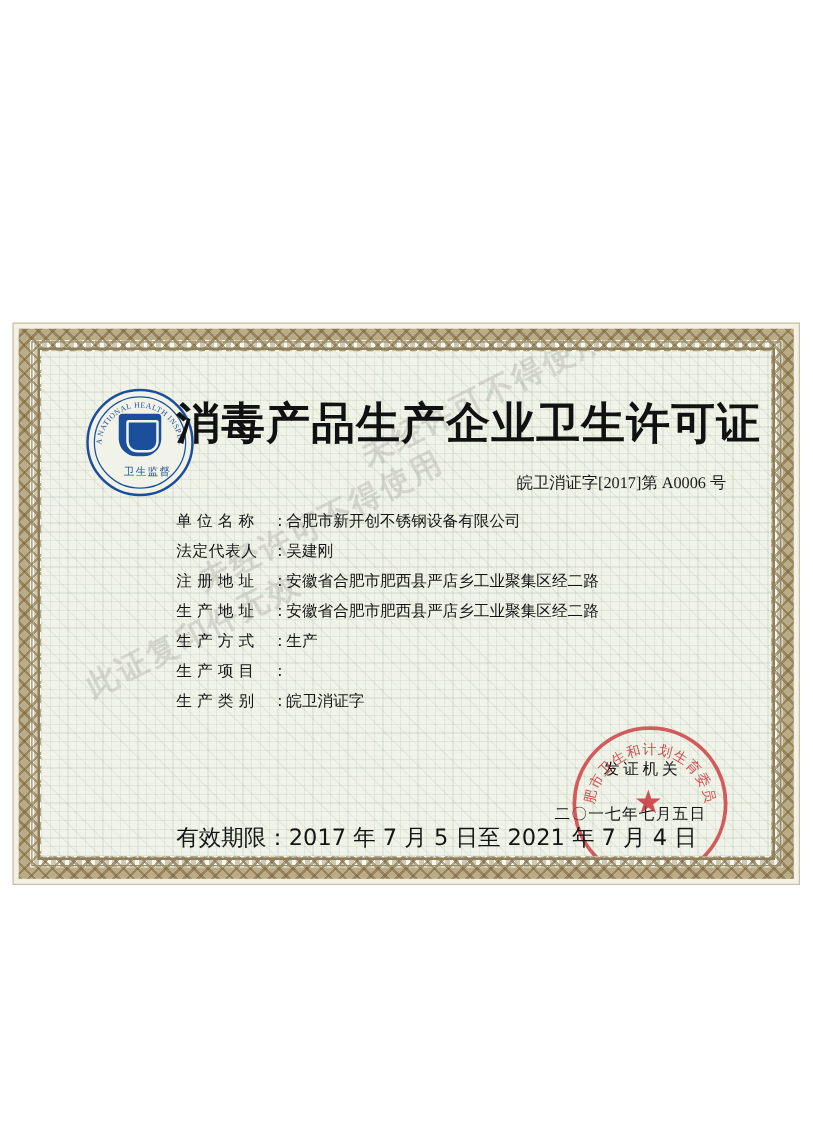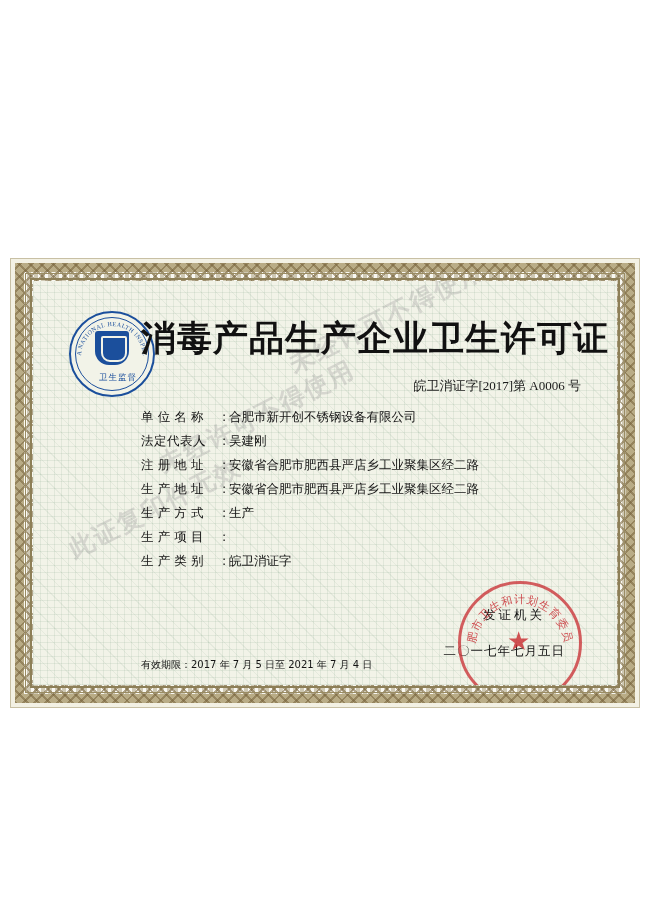--- a/index.html
+++ b/index.html
@@ -289,21 +289,21 @@
     font-size: 11px;
     font-family: "DejaVu Sans", sans-serif;
     letter-spacing: 1px;
   }
 
   
   .validity {
     position: absolute;
     left: 108px;
     top: 377px;
-    font-size: 10px;
+    font-size: 18px;
     color: #141414;
     font-family: "DejaVu Sans", sans-serif;
     white-space: nowrap;
   }
 </style>
 </head>
 <body>
 
 <div id="page">
 

